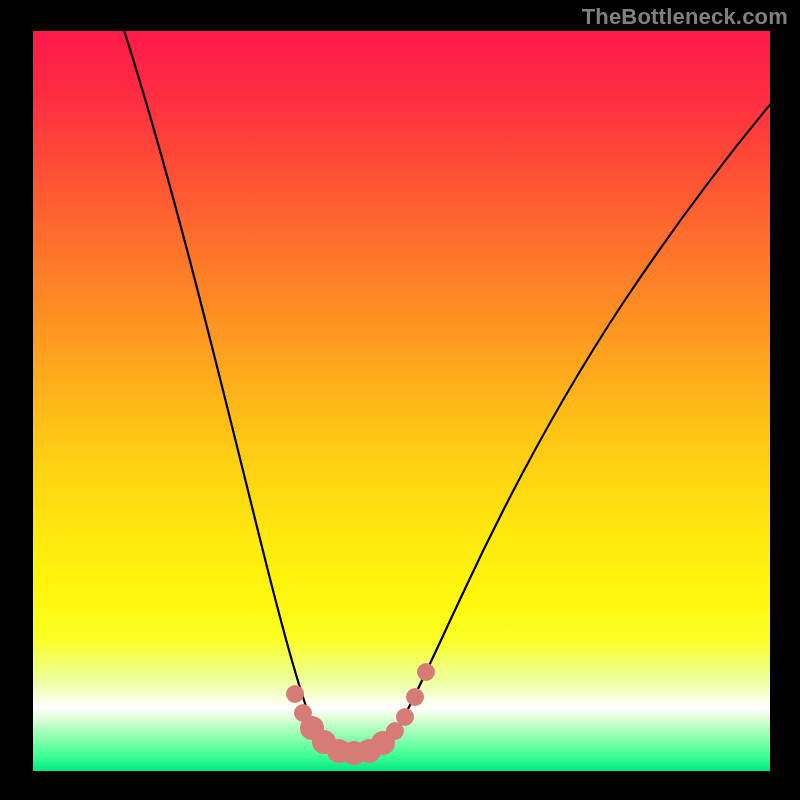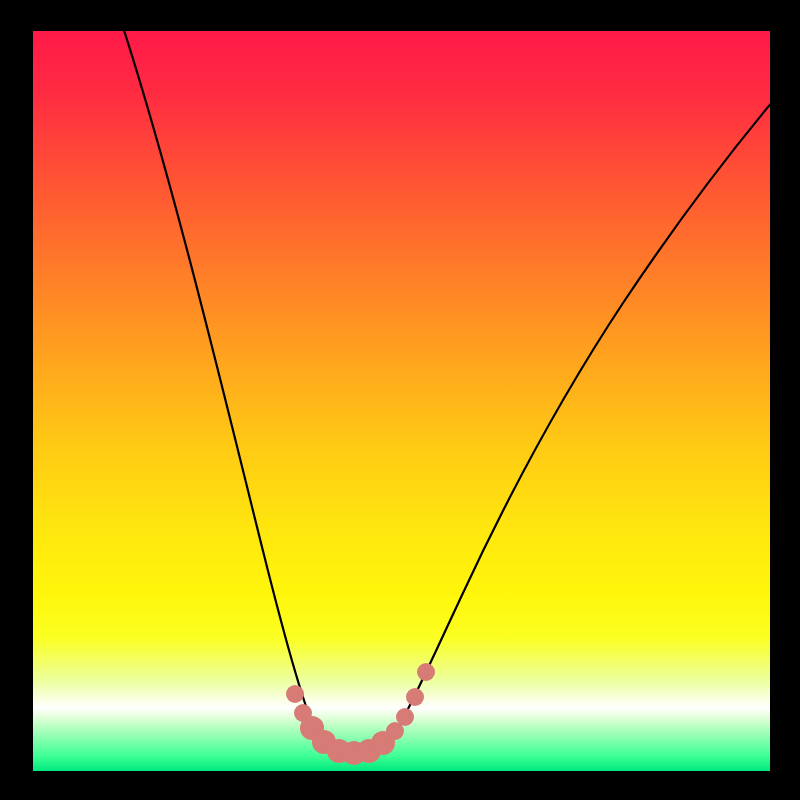--- a/index.html
+++ b/index.html
@@ -54,20 +54,21 @@
     width: 100%;
     height: 100%;
     z-index: 11;
   }
 </style>
 </head>
 <body>
 
 <div class="stage">
 
+  <div class="watermark">TheBottleneck.com</div>
 
   <div class="plot">
 
     <svg class="gradient" viewBox="0 0 737 740" preserveAspectRatio="none">
       <defs>
         <linearGradient id="bg-grad" x1="0" y1="0" x2="0" y2="1">
         <stop offset="0%" stop-color="#ff1a49"></stop>
             <stop offset="8%" stop-color="#ff2a42"></stop>
             <stop offset="20%" stop-color="#ff5334"></stop>
             <stop offset="32%" stop-color="#ff7b29"></stop>

